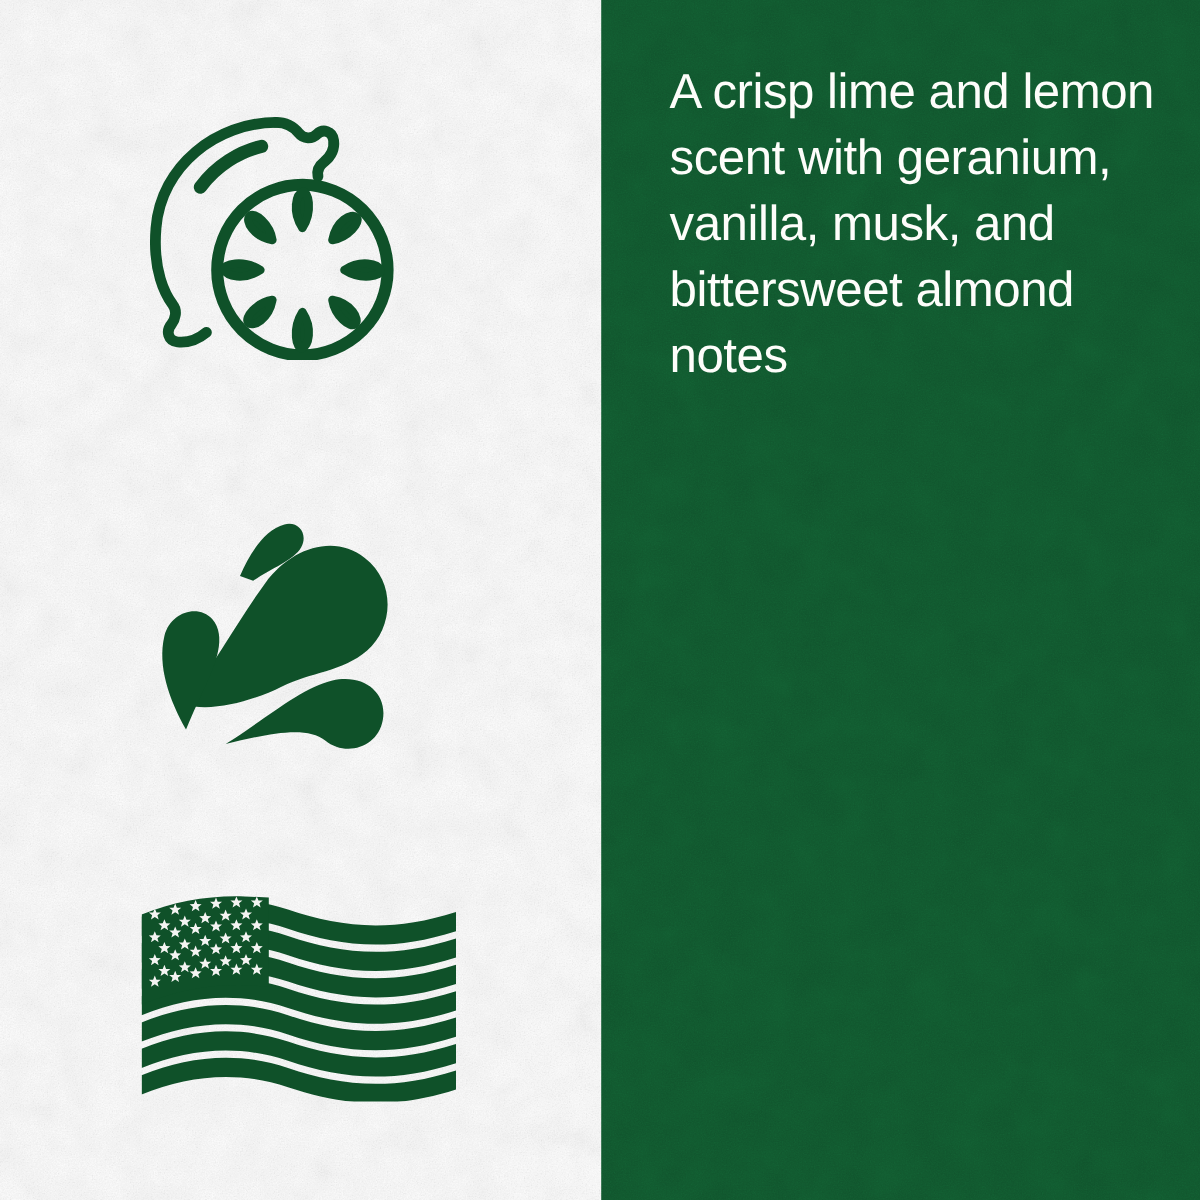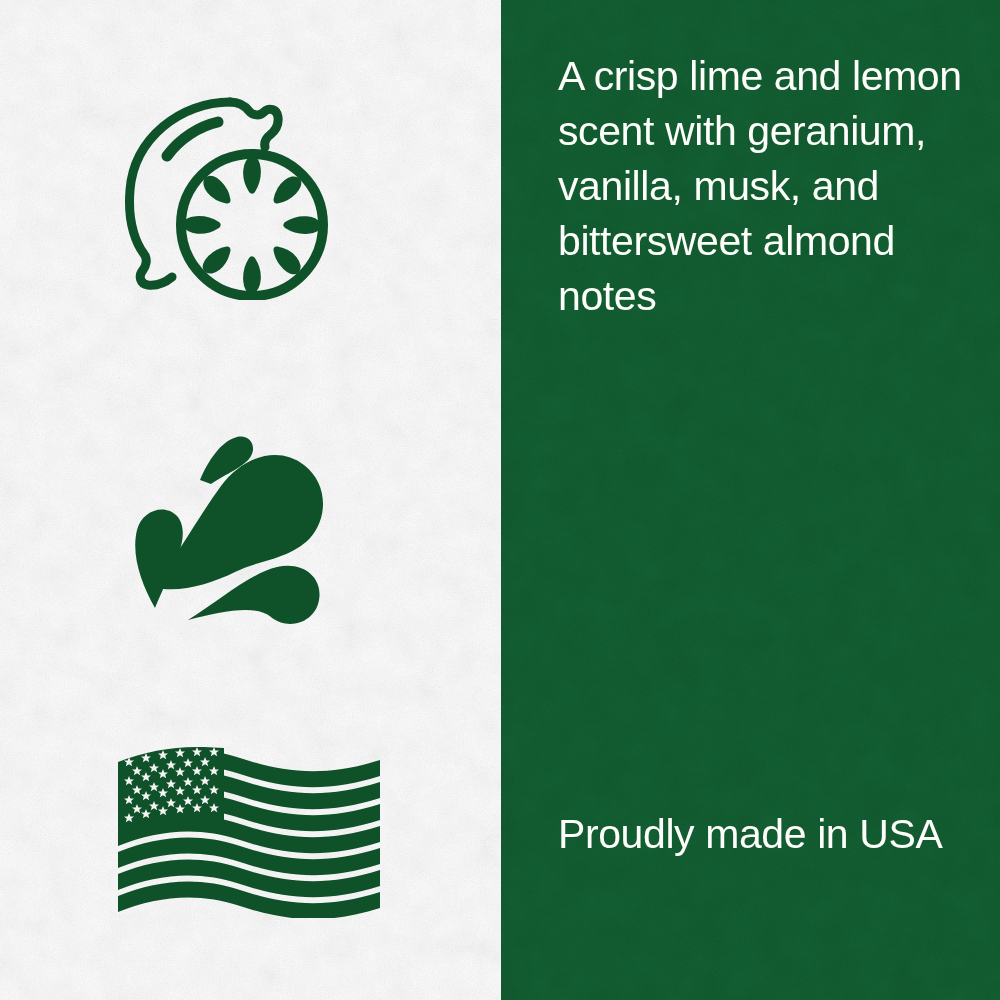--- a/index.html
+++ b/index.html
@@ -350,15 +350,14 @@
           </feComponentTransfer>
         </filter>
       </defs>
       <rect width="519" height="1020" filter="url(#grnF2)"></rect>
       <rect width="519" height="1020" filter="url(#grnF)"></rect>
     </svg>
 
     <div class="txt" id="txt-scent">A crisp lime and lemon scent with geranium, vanilla, musk, and bittersweet almond notes</div>
 
 
-    <div class="txt" id="txt-usa">Proudly made in USA</div>
   </div>
 </div>
 
 </body></html>

